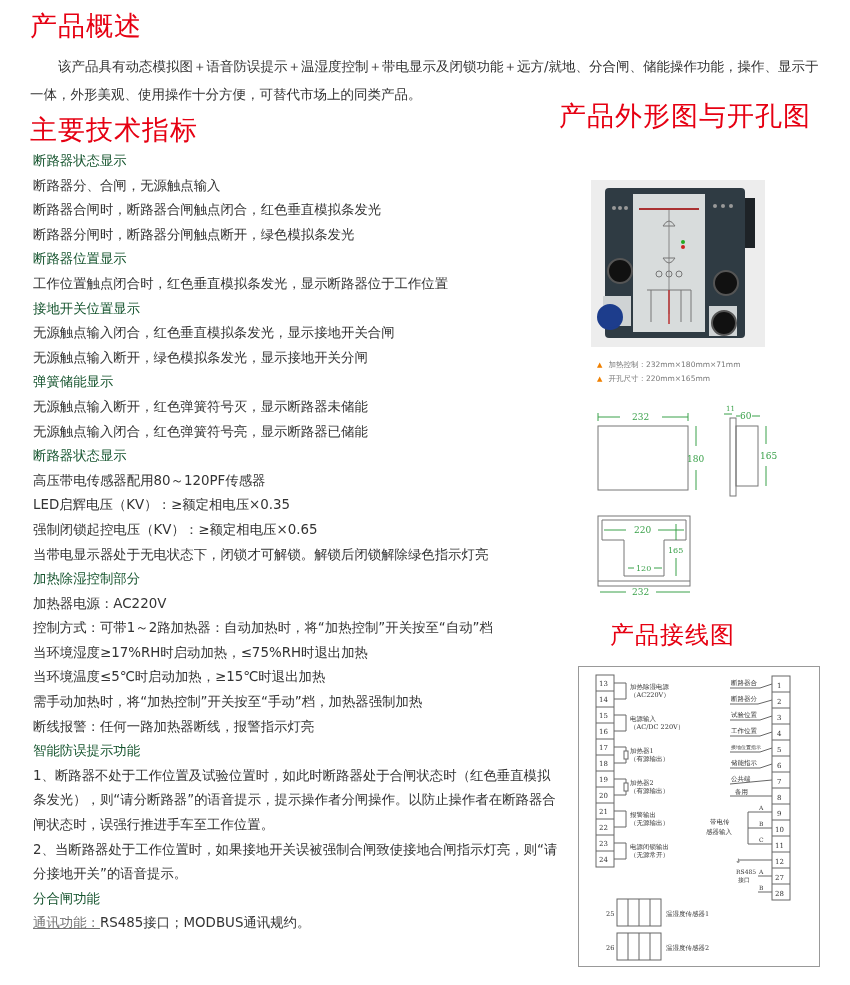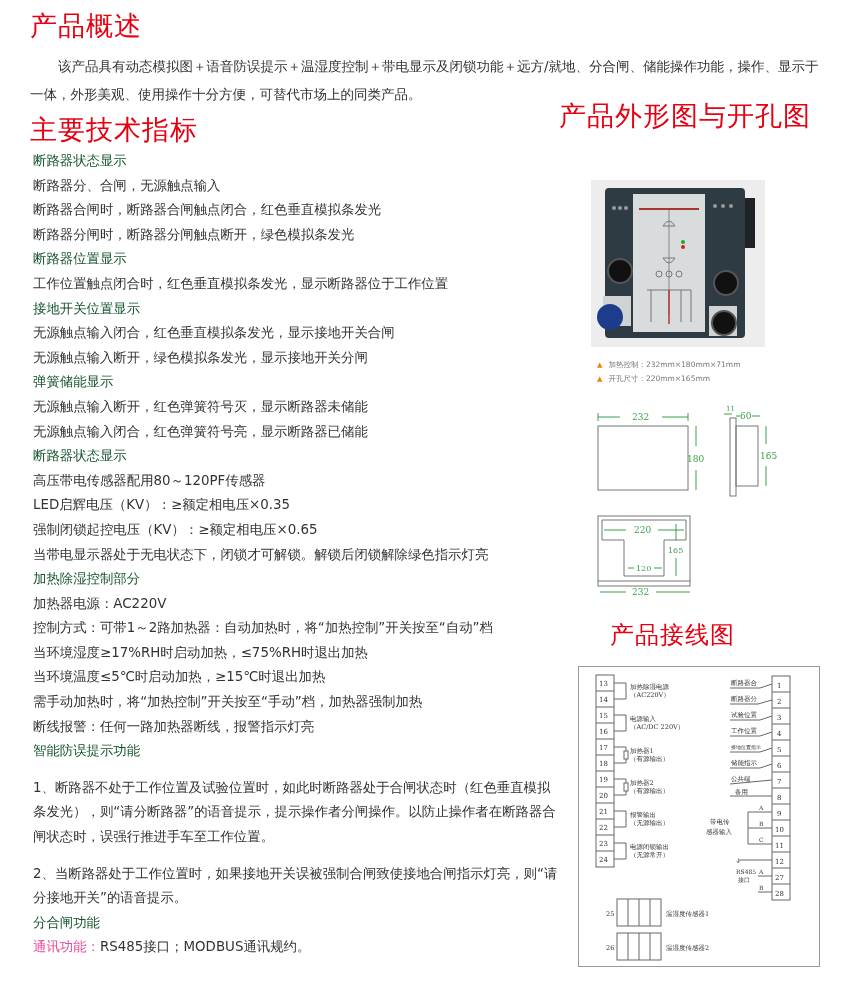--- a/index.html
+++ b/index.html
@@ -4,22 +4,22 @@
 <style>
   html, body { margin:0; padding:0; background:#ffffff; }
   body { width:850px; height:985px; position:relative; overflow:hidden;
          font-family:"DejaVu Sans", "Liberation Sans", sans-serif; color:#333333; }
   .abs { position:absolute; }
   .h1 { color:#e60012; font-size:27px; font-weight:normal; letter-spacing:1px; line-height:32px; white-space:nowrap; }
   .intro { left:30px; top:52px; width:800px; font-size:13.5px; line-height:28px; color:#333; text-indent:28px; }
   .specs { left:33px; top:149px; width:540px; }
   .specs .line { font-size:13.4px; line-height:24.6px; white-space:nowrap; color:#333; }
   .specs .sub { color:#14532d; }
-  .specs .para { font-size:13.4px; line-height:24.6px; color:#333; width:528px;margin-top:12px; }
-  .specs .inline-red { color:#ec4899; }
+  .specs .para { font-size:13.4px; line-height:24.6px; color:#333; width:528px; }
+  .specs .inline-red { color:#737373;text-decoration:underline; }
 
   
   .photo-bg { left:591px; top:180px; width:174px; height:167px; background:#ededed; }
   .device { left:605px; top:188px; width:140px; height:150px; background:#2f3b43; border-radius:4px; }
   .device .panel { position:absolute; left:28px; top:6px; width:72px; height:138px; background:#d8dcdc; }
   .device .bus { position:absolute; left:34px; top:20px; width:60px; height:2px; background:#a33; }
   .device .knob { position:absolute; width:22px; height:22px; border-radius:50%; background:#111; border:2px solid #555; }
   .device .sq { position:absolute; width:28px; height:30px; background:#cfd3d4; }
   .device .lamp { position:absolute; width:4px; height:4px; border-radius:50%; background:#999; }
   .device .side { position:absolute; right:-10px; top:10px; width:10px; height:50px; background:#1e2327; }

